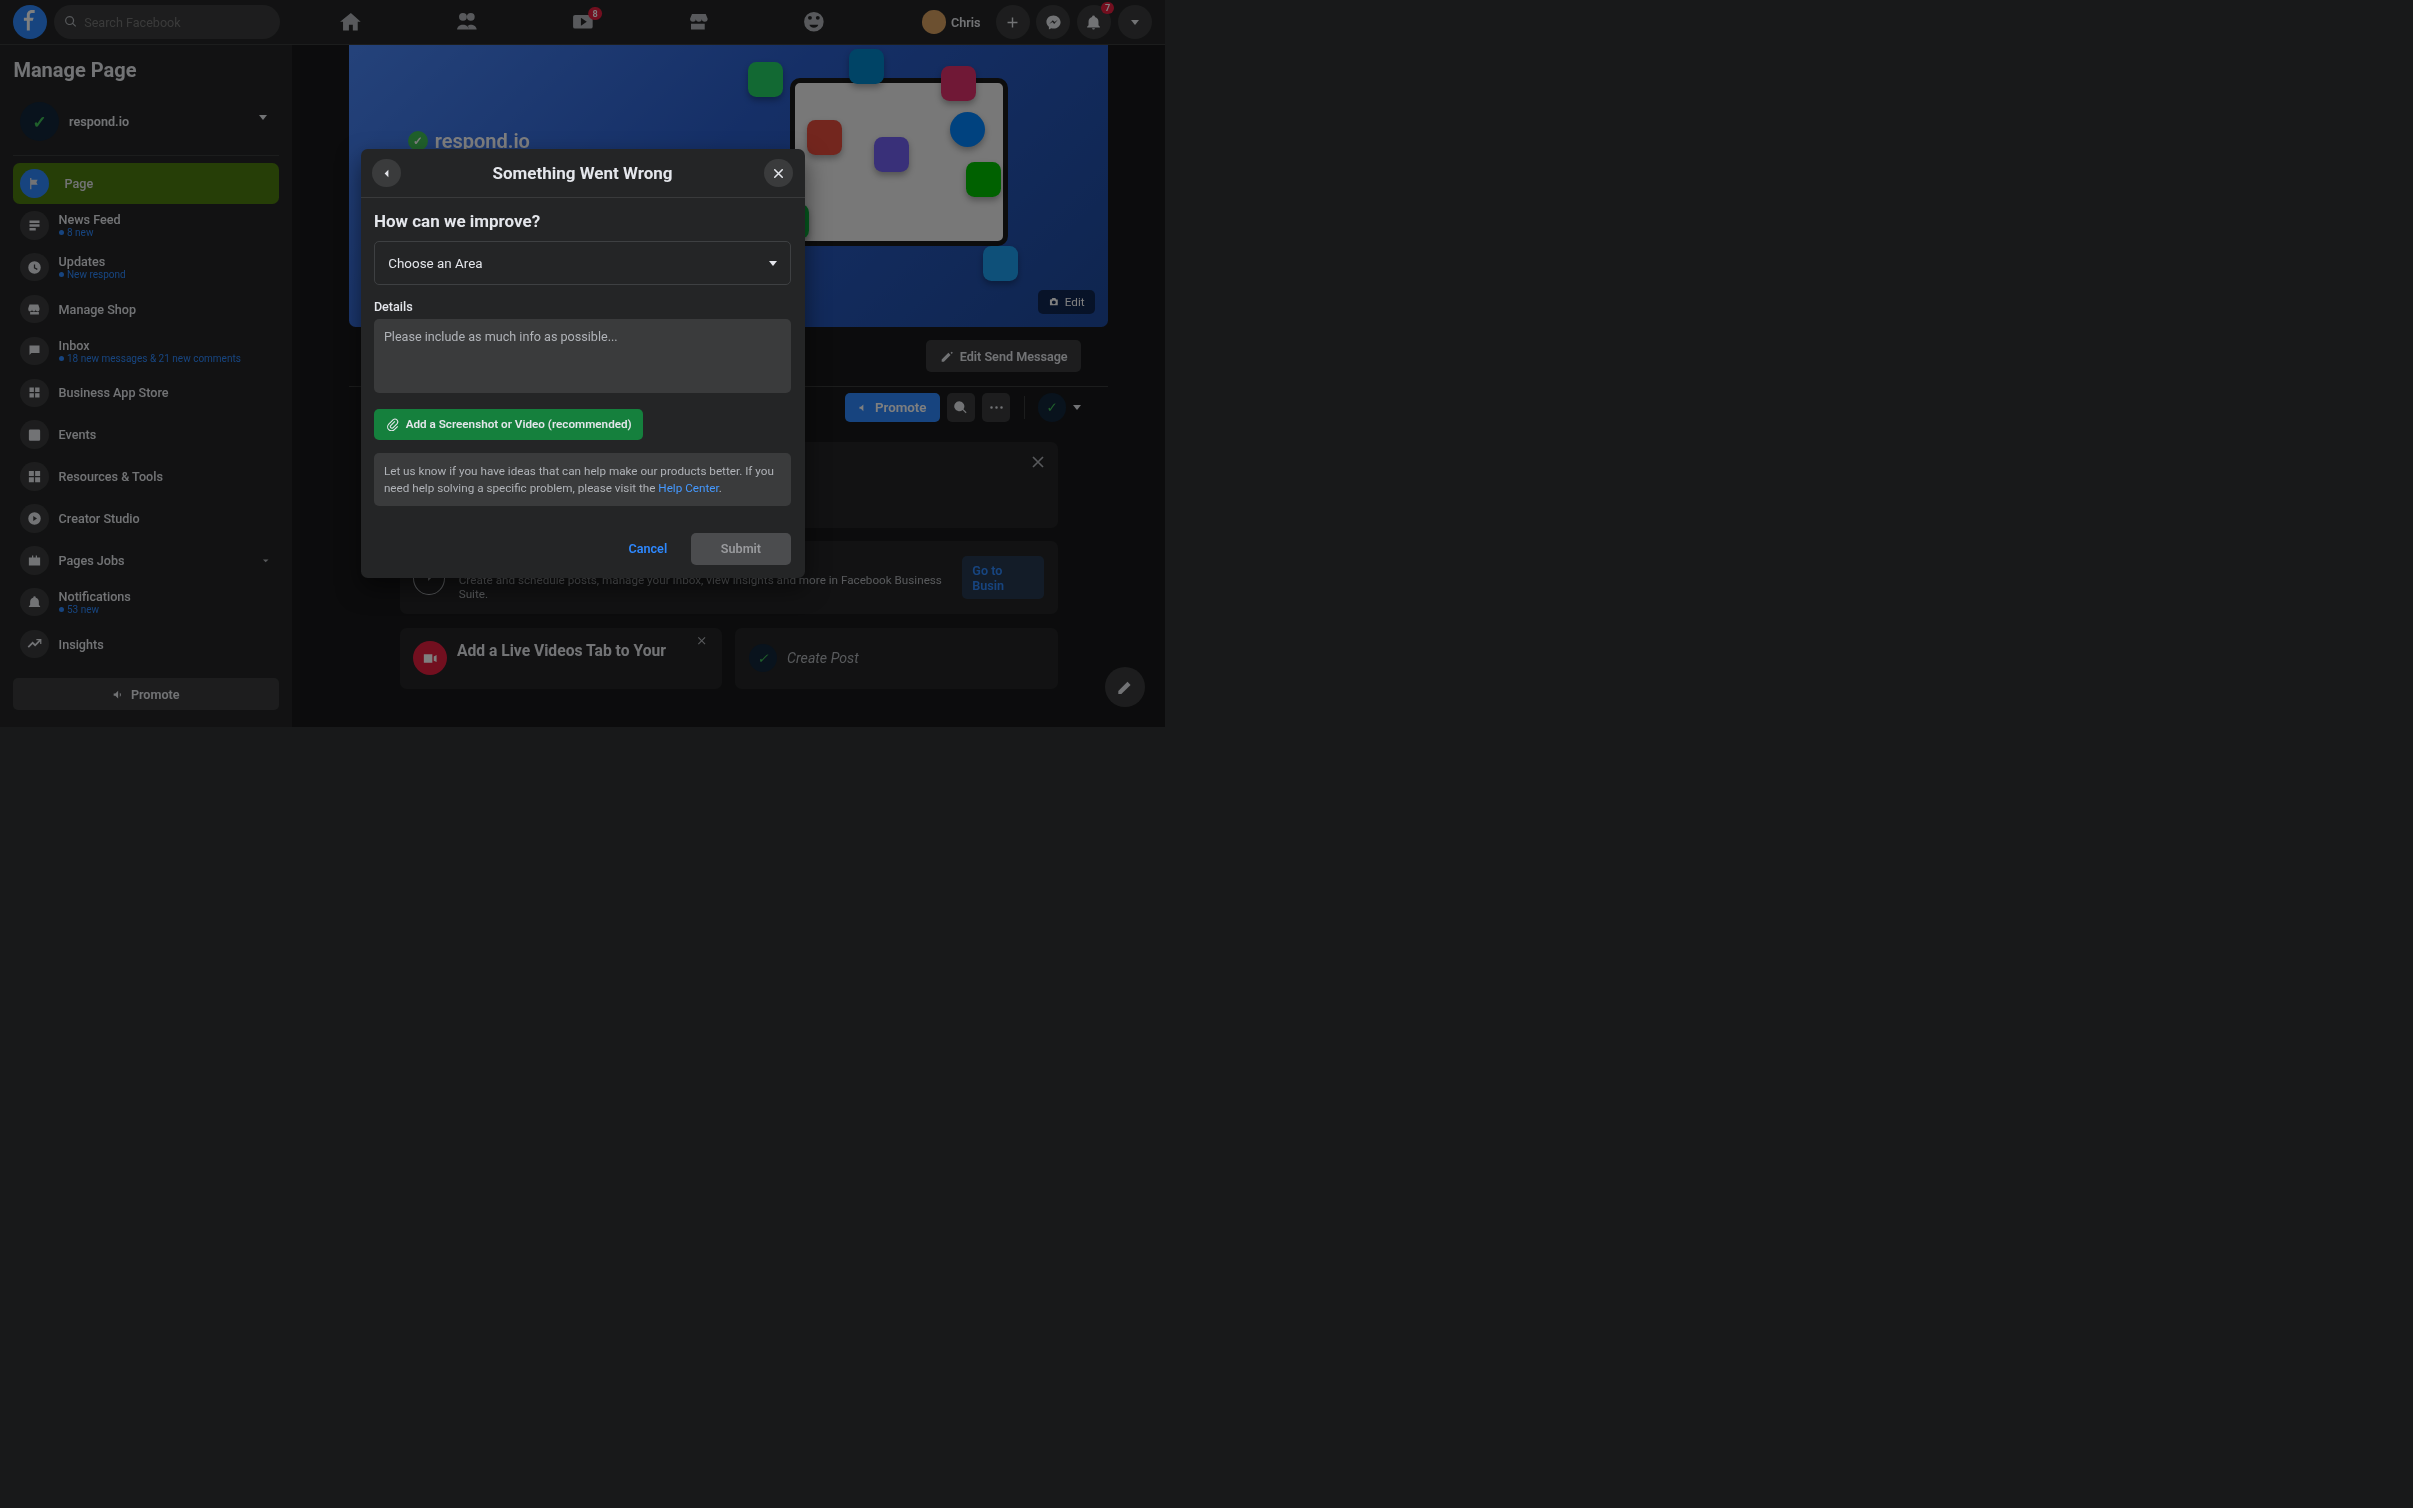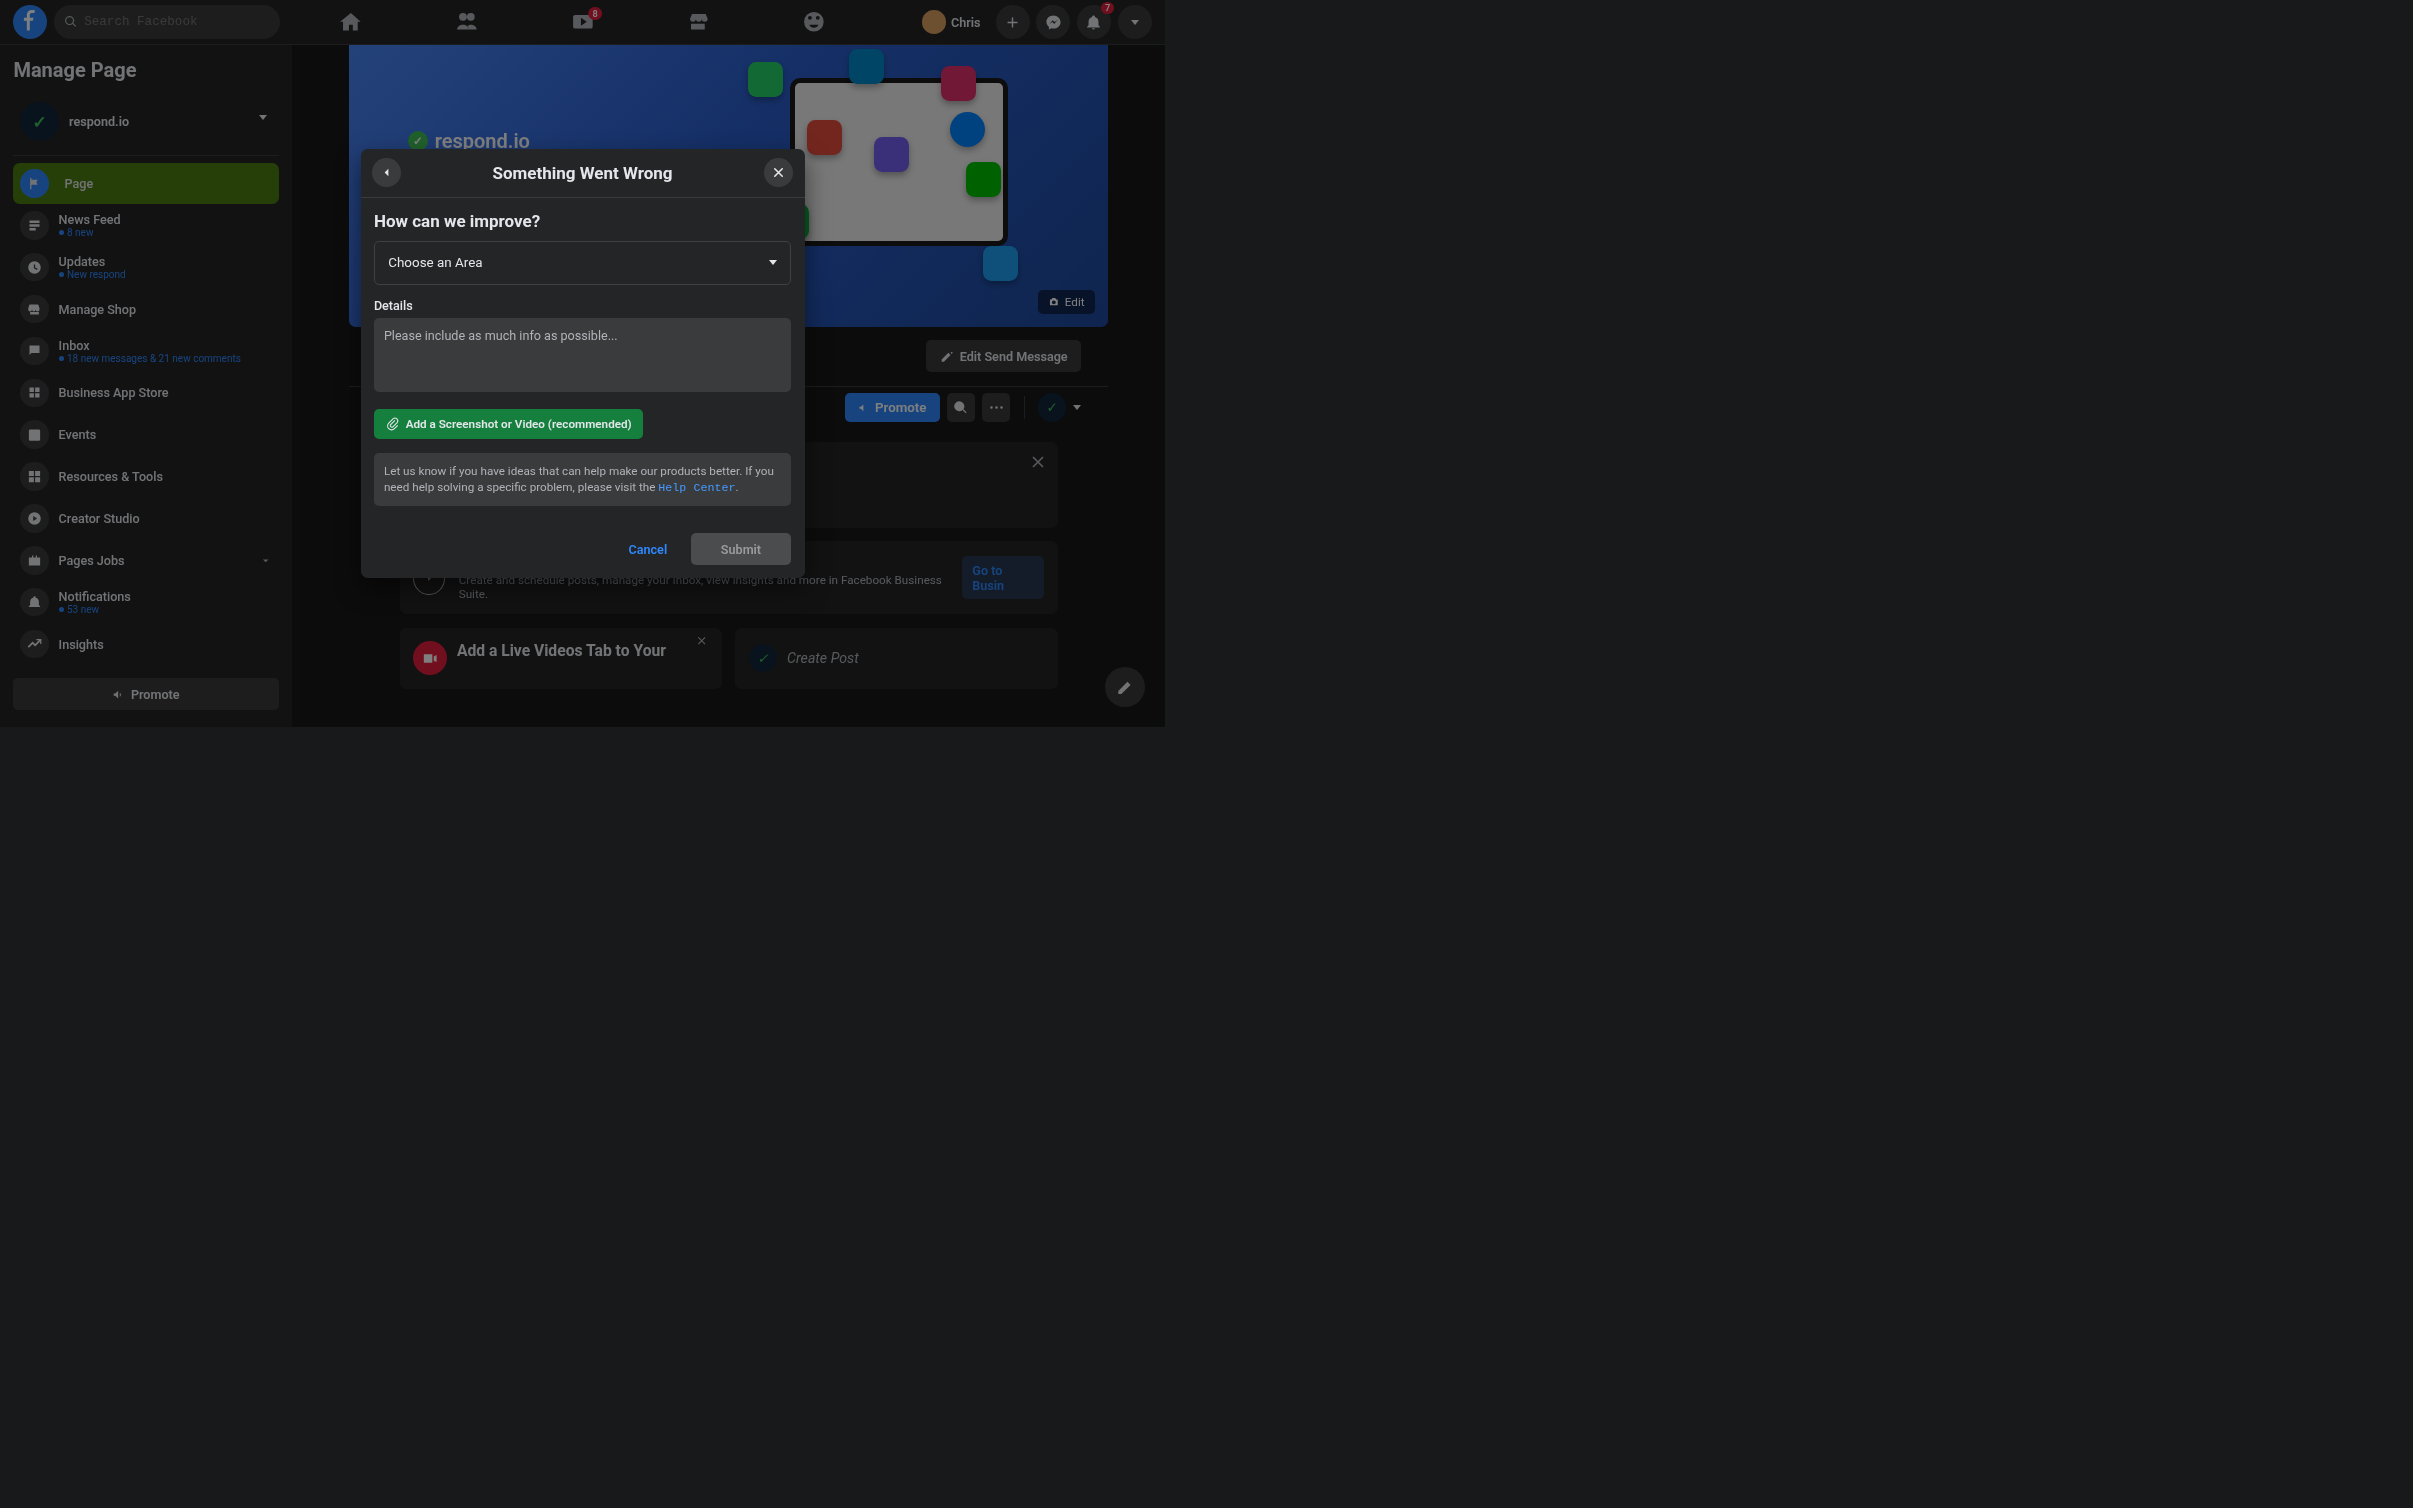--- a/index.html
+++ b/index.html
@@ -4,21 +4,21 @@
   <style>
     * { margin: 0; padding: 0; box-sizing: border-box; font-family: -apple-system, BlinkMacSystemFont, "Segoe UI", Roboto, Helvetica, Arial, sans-serif; }
     body { background: #18191a; color: #e4e6eb; overflow: hidden; width: 1165px; height: 727px; position: relative; }
     
     
     .topnav { height: 45px; background: #242526; display: flex; align-items: center; padding: 0 13.4px; border-bottom: 0.8px solid #393a3b; position: relative; z-index: 1; }
     .logo-circle { width: 34px; height: 34px; background: #2e89ff; border-radius: 50%; display: flex; align-items: center; justify-content: center; margin-right: 6.7px; }
     .logo-circle svg { width: 23.5px; height: 23.5px; fill: #fff; }
     .search-wrap { background: #3a3b3c; border-radius: 42px; height: 34px; width: 226px; display: flex; align-items: center; padding: 0 10px; }
     .search-wrap svg { width: 13.4px; height: 13.4px; fill: #b0b3b8; margin-right: 6.7px; }
-    .search-input { background: transparent; border: none; color: #ffffff; font-size: 12.6px; outline: none; flex: 1; font-family: Liberation Mono, monospace; }
+    .search-input { background: transparent; border: none; color: #ffffff; font-size: 12.6px; outline: none; flex: 1; }
     .nav-center { position: absolute; left: 50%; transform: translateX(-50%); display: flex; gap: 6.7px; }
     .nav-icon-btn { width: 109px; height: 40px; display: flex; align-items: center; justify-content: center; border-radius: 6.7px; position: relative; }
     .nav-icon-btn svg { width: 23.5px; height: 23.5px; fill: #b0b3b8; }
     .badge { position: absolute; top: 5px; right: 35px; background: #e41e3f; color: #fff; font-size: 9.2px; border-radius: 8.4px; padding: 0.8px 4.2px; font-weight: 600; }
     .nav-right { margin-left: auto; display: flex; align-items: center; gap: 6.7px; }
     .profile-chip { display: flex; align-items: center; gap: 5px; padding: 3.4px 8.4px; border-radius: 15px; }
     .avatar-sm { width: 23.5px; height: 23.5px; border-radius: 50%; background: #d8a060; }
     .profile-chip span { font-weight: 600; font-size: 12.6px; }
     .circle-btn { width: 34px; height: 34px; border-radius: 50%; background: #3a3b3c; display: flex; align-items: center; justify-content: center; position: relative; }
     .circle-btn svg { width: 17px; height: 17px; fill: #e4e6eb; }
@@ -89,21 +89,21 @@
     .modal-back, .modal-close { position: absolute; width: 28.5px; height: 28.5px; border-radius: 50%; background: #3a3b3c; display: flex; align-items: center; justify-content: center; }
     .modal-back { left: 11.7px; } .modal-close { right: 11.7px; }
     .modal-body { padding: 13.4px; }
     .modal-body h3 { font-size: 17px; font-weight: 700; margin-bottom: 10px; }
     .select-area { border: 0.8px solid #3e4042; border-radius: 5px; padding: 13.4px; display: flex; align-items: center; justify-content: space-between; margin-bottom: 13.4px; font-size: 13.4px; }
     .field-label { font-size: 12.6px; font-weight: 500; margin-bottom: 5px; display: block; }
     .details-ta { width: 100%; height: 74px; background: #3a3b3c; border: none; border-radius: 5px; padding: 10px; color: #84cc16; font-size: 12.6px; resize: none; outline: none; margin-bottom: 13.4px; }
     .details-ta::placeholder { color: #b0b3b8; }
     .attach-btn { background: #15803d; border: none; color: #e4e6eb; padding: 8.4px 11.7px; border-radius: 5px; font-weight: 600; font-size: 11.7px; display: inline-flex; align-items: center; gap: 6.7px; margin-bottom: 13.4px; }
     .info-box { background: #3a3b3c; border-radius: 5px; padding: 10px; font-size: 11.7px; color: #b0b3b8; line-height: 1.4; }
-    .info-box a { color: #4599ff; text-decoration: none; font-family: Liberation Mono, monospace; }
+    .info-box a { color: #4599ff; text-decoration: none; }
     .modal-footer { padding: 13.4px; display: flex; justify-content: flex-end; gap: 6.7px; }
     .btn-cancel { background: transparent; color: #2e89ff; border: none; padding: 8.4px 17px; font-weight: 600; font-size: 12.6px; border-radius: 5px; }
     .btn-submit { background: #4b4c4e; color: #9a9b9e; border: none; padding: 8.4px 30px; font-weight: 600; font-size: 12.6px; border-radius: 5px; }
     
     svg { pointer-events: none; }
     .caret-down { width: 0; height: 0; border-left: 4.2px solid transparent; border-right: 4.2px solid transparent; border-top: 5px solid #e4e6eb; }
   </style>
 </head>
 <body>
 

